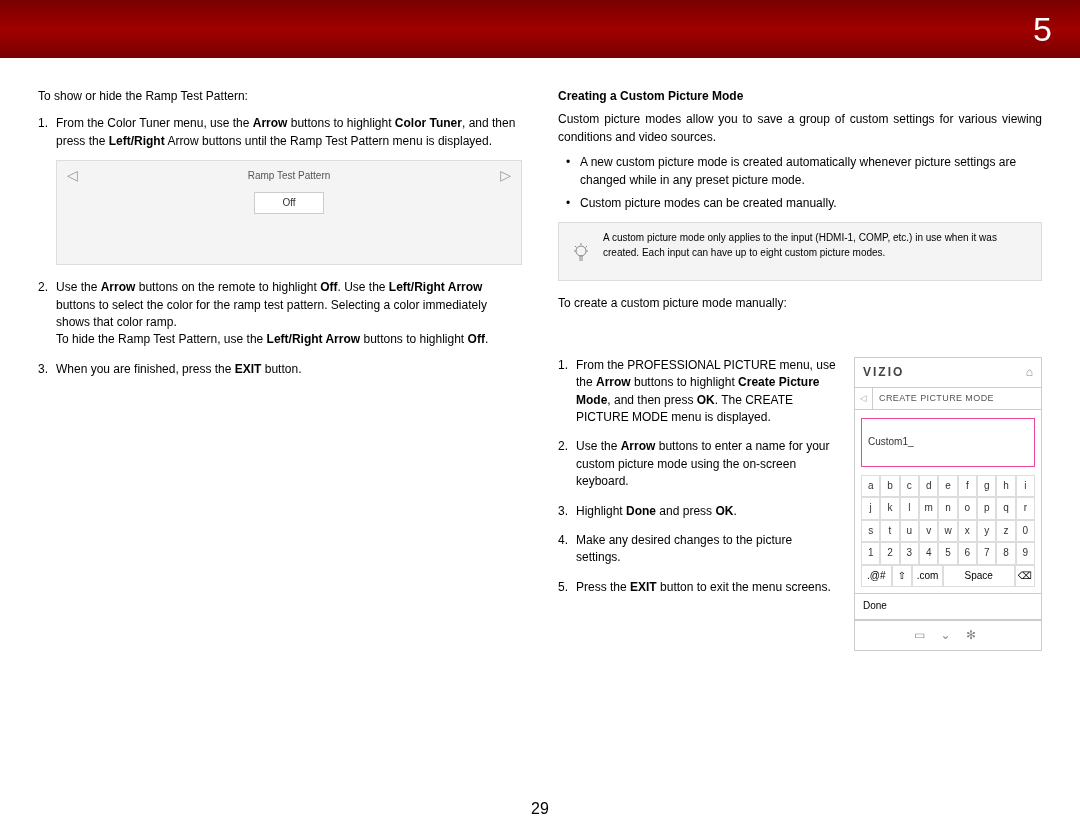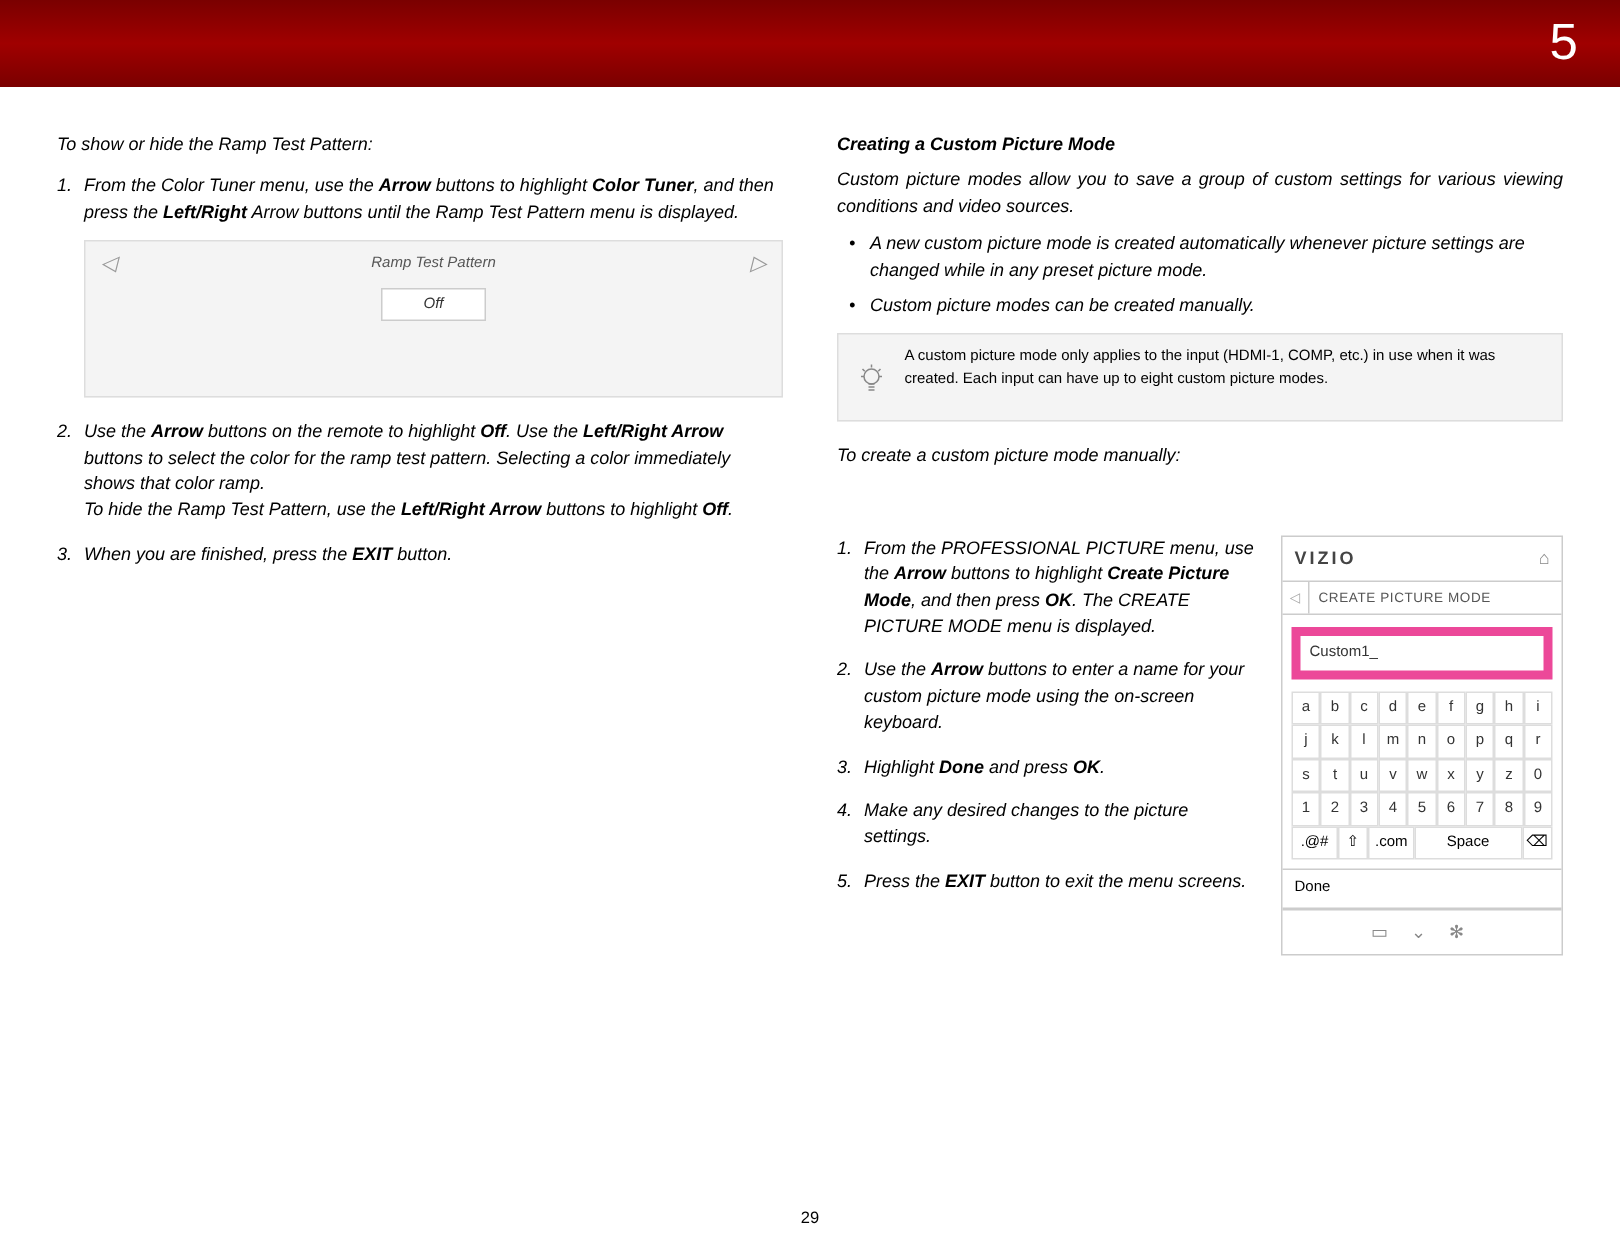--- a/index.html
+++ b/index.html
@@ -31,21 +31,21 @@
     padding: 30px 38px 0 38px;
     display: flex;
     gap: 36px;
   }
   .col {
     flex: 1;
     line-height: 1.45;
   }
   .col-left { width: 480px; }
   .col-right { width: 480px; }
-  p, li { margin-bottom: 6px; font-style: italic; }
+  p, li { margin-bottom: 6px; }
   .intro { margin-bottom: 10px; }
   ol { list-style: none; counter-reset: item; padding-left: 18px; }
   ol > li { counter-increment: item; position: relative; margin-bottom: 12px; }
   ol > li::before {
     content: counter(item) ".";
     position: absolute;
     left: -18px;
   }
   ul.bullets { list-style: none; padding-left: 22px; }
   ul.bullets > li { position: relative; margin-bottom: 6px; }
@@ -138,23 +138,23 @@
     display:flex;
     align-items:center;
     border-bottom:1px solid #ccc;
     font-size:9px;
     color:#555;
     letter-spacing:0.4px;
   }
   .tv-sub .back { width:18px; text-align:center; color:#aaa; border-right:1px solid #ccc; padding:4px 0;}
   .tv-sub .title { padding:4px 6px; }
   .name-field {
-    border: 6px solid #ec4899;
+    border: 1px solid #ec4899;
     margin: 8px 6px;
-    padding: 4px 6px;
+    padding: 16px 6px;
     font-size: 10px;
     color: #333;
   }
   .kbd {
     display: grid;
     grid-template-columns: repeat(9, 1fr);
     margin: 0 6px;
     font-size: 10px;
     color:#333;
   }
@@ -188,21 +188,21 @@
     padding: 6px 0;
     color:#888;
     font-size:12px;
     letter-spacing:6px;
   }
   .footer-page {
     position: absolute;
     bottom: 16px;
     left: 50%;
     transform: translateX(-50%);
-    font-size: 11px;
+    font-size: 16px;
     color: #000;
   }
 </style>
 </head>
 <body>
 
 <div class="header-band">
   <span class="page-number-chapter">5</span>
 </div>
 

